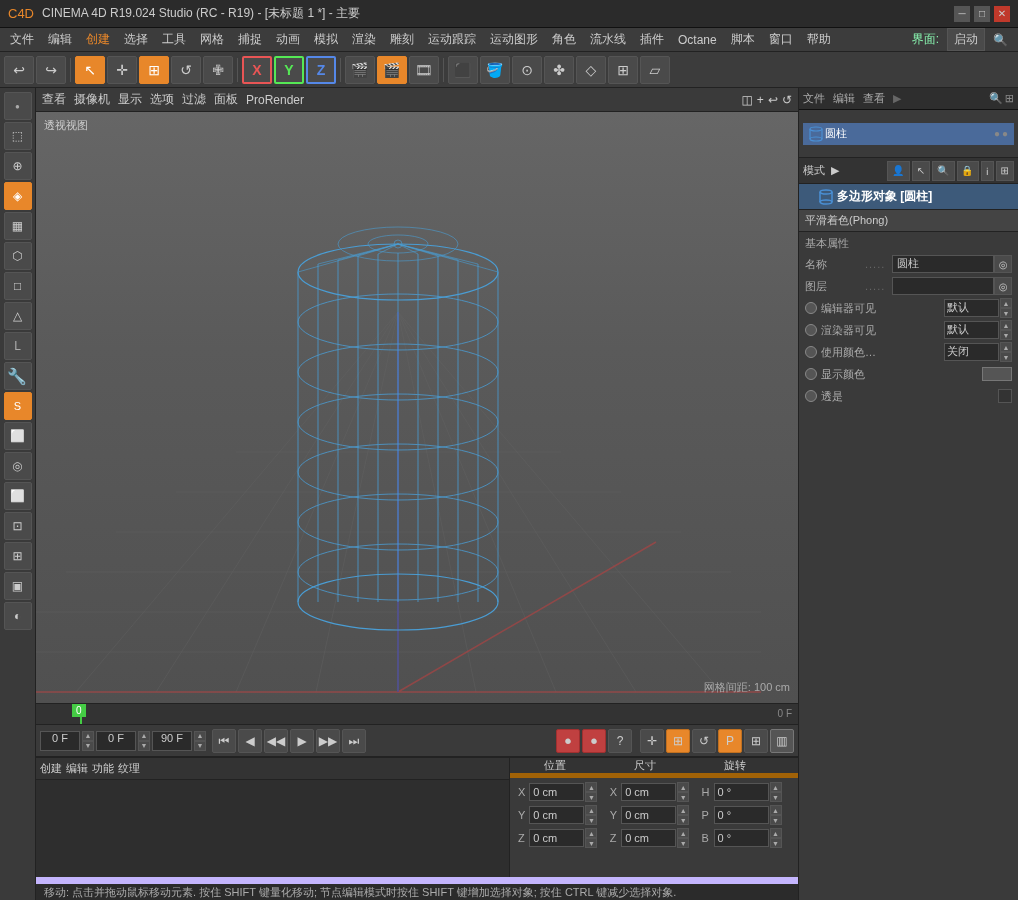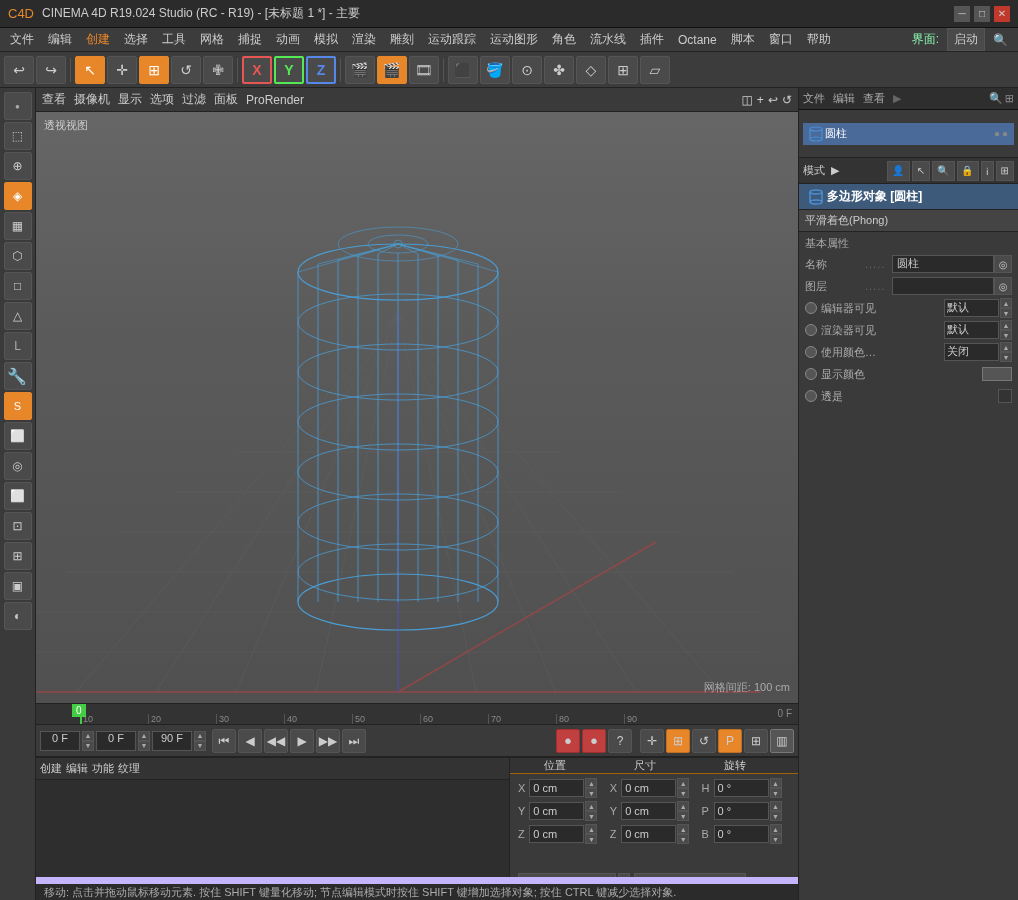--- a/index.html
+++ b/index.html
@@ -54,21 +54,21 @@
     #bottom-panels { display: flex; height: 120px; border-top: 1px solid #222; }
 
     
     #obj-mini { width: 474px; background: #3a3a3a; border-right: 1px solid #222; display: flex; flex-direction: column; }
     #obj-mini-toolbar { height: 22px; background: #333; display: flex; align-items: center; padding: 0 4px; gap: 4px; border-bottom: 1px solid #222; }
     #obj-mini-toolbar span { color: #ccc; font-size: 11px; cursor: pointer; }
     #obj-mini-content { flex: 1; display: flex; }
 
     
     #coords-panel { flex: 1; background: #3a3a3a; display: flex; flex-direction: column; }
-    #coords-header { height: 22px; background: #333; display: flex; align-items: center; padding: 0 4px; gap: 8px; border-bottom: 1px solid #a16207; }
+    #coords-header { height: 22px; background: #333; display: flex; align-items: center; padding: 0 4px; gap: 8px; border-bottom: 5px solid #a16207; }
     #coords-header span { color: #ccc; font-size: 11px; }
     #coords-grid { flex: 1; padding: 4px 8px; display: grid; grid-template-columns: auto 1fr auto 1fr auto 1fr; gap: 3px 4px; align-content: start; }
     .coord-label { color: #aaa; font-size: 11px; display: flex; align-items: center; }
     #coords-buttons { display: flex; gap: 4px; padding: 3px 8px; }
     .coord-btn { height: 20px; background: #4a4a4a; border: 1px solid #555; color: #ccc; font-size: 11px; cursor: pointer; padding: 0 8px; display: flex; align-items: center; }
 
     
     #statusbar { height: 20px; background: #2b2b2b; border-top: 7px solid #c4b5fd; display: flex; align-items: center; padding: 8px 8px; }
     #statusbar span { color: #aaa; font-size: 11px; }
 
@@ -77,21 +77,21 @@
     #right-top { height: 68px; background: #333; border-bottom: 1px solid #222; display: flex; }
     #obj-manager-header { height: 22px; background: #2e2e2e; display: flex; align-items: center; padding: 0 4px; gap: 8px; border-bottom: 1px solid #111; }
     #obj-manager-header span { color: #ccc; font-size: 11px; cursor: pointer; }
 
     
     .obj-item { display: flex; align-items: center; gap: 4px; padding: 2px 4px; cursor: pointer; }
     .obj-item.selected { background: #4a6a9a; }
     #props-mode-bar { height: 26px; background: #333; display: flex; align-items: center; padding: 0 4px; gap: 2px; border-bottom: 1px solid #222; }
     .mode-btn { height: 20px; background: #4a4a4a; border: 1px solid #555; color: #ccc; font-size: 10px; padding: 0 4px; cursor: pointer; }
 
-    #props-obj-header { height: 26px; background: #3d5a7a; display: flex; align-items: center; padding: 0 10px; gap: 4px; border-bottom: 1px solid #222; }
+    #props-obj-header { height: 26px; background: #3d5a7a; display: flex; align-items: center; padding: 0 20px; gap: 4px; border-bottom: 1px solid #222; }
     .props-obj-name { color: #fff; font-size: 12px; font-weight: bold; }
 
     #props-tabs { height: 26px; background: #333; display: flex; align-items: center; padding: 0 4px; gap: 2px; border-bottom: 1px solid #222; }
     .props-tab { height: 20px; background: #e8872a; border: 1px solid #c07020; color: #fff; font-size: 11px; padding: 0 10px; cursor: pointer; display: flex; align-items: center; }
     .props-tab.inactive { background: #4a4a4a; border-color: #555; color: #ccc; }
 
     #phong-row { height: 22px; background: #444; display: flex; align-items: center; padding: 0 6px; border-bottom: 1px solid #222; }
     #phong-row span { color: #ccc; font-size: 11px; }
     #basic-props-title { color: #aaa; font-size: 11px; margin-bottom: 4px; }
     .prop-row { display: flex; align-items: center; height: 20px; margin-bottom: 2px; }
@@ -312,31 +312,20 @@
 
       <div id="viewport-label">透视视图</div>
       <div id="grid-distance">网格间距: 100 cm</div>
     </div>
 
     <div id="timeline-ruler" style="position:relative;height:22px;background:#333;border-top:1px solid #222;border-bottom:1px solid #222;">
 
       <div style="position:absolute;left:44px;top:0;width:2px;height:22px;background:#44cc44;z-index:3;"></div>
       <div style="position:absolute;left:36px;top:0;background:#44cc44;padding:1px 4px;color:#fff;font-size:10px;z-index:3;">0</div>
 
-      <div style="position:absolute;left:44px;top:10px;display:flex;gap:0;">
-        <span style="display:inline-block;width:68px;border-left:1px solid #555;padding-left:2px;font-size:9px;color:#888;">10</span>
-        <span style="display:inline-block;width:68px;border-left:1px solid #555;padding-left:2px;font-size:9px;color:#888;">20</span>
-        <span style="display:inline-block;width:68px;border-left:1px solid #555;padding-left:2px;font-size:9px;color:#888;">30</span>
-        <span style="display:inline-block;width:68px;border-left:1px solid #555;padding-left:2px;font-size:9px;color:#888;">40</span>
-        <span style="display:inline-block;width:68px;border-left:1px solid #555;padding-left:2px;font-size:9px;color:#888;">50</span>
-        <span style="display:inline-block;width:68px;border-left:1px solid #555;padding-left:2px;font-size:9px;color:#888;">60</span>
-        <span style="display:inline-block;width:68px;border-left:1px solid #555;padding-left:2px;font-size:9px;color:#888;">70</span>
-        <span style="display:inline-block;width:68px;border-left:1px solid #555;padding-left:2px;font-size:9px;color:#888;">80</span>
-        <span style="display:inline-block;width:68px;border-left:1px solid #555;padding-left:2px;font-size:9px;color:#888;">90</span>
-      </div>
       <div style="position:absolute;right:6px;top:4px;font-size:10px;color:#888;">0 F</div>
     </div>
 
     <div id="timeline-controls">
 
       <div style="display:flex;align-items:center;gap:2px;">
         <div class="frame-input">0 F</div>
         <div style="display:flex;flex-direction:column;">
           <div class="arr">▲</div>
           <div class="arr">▼</div>

